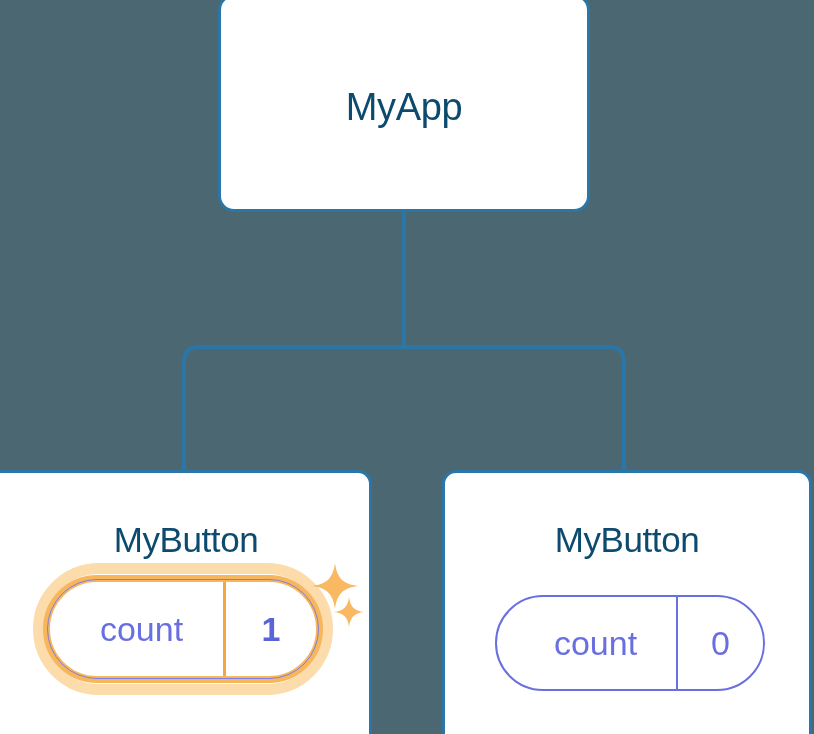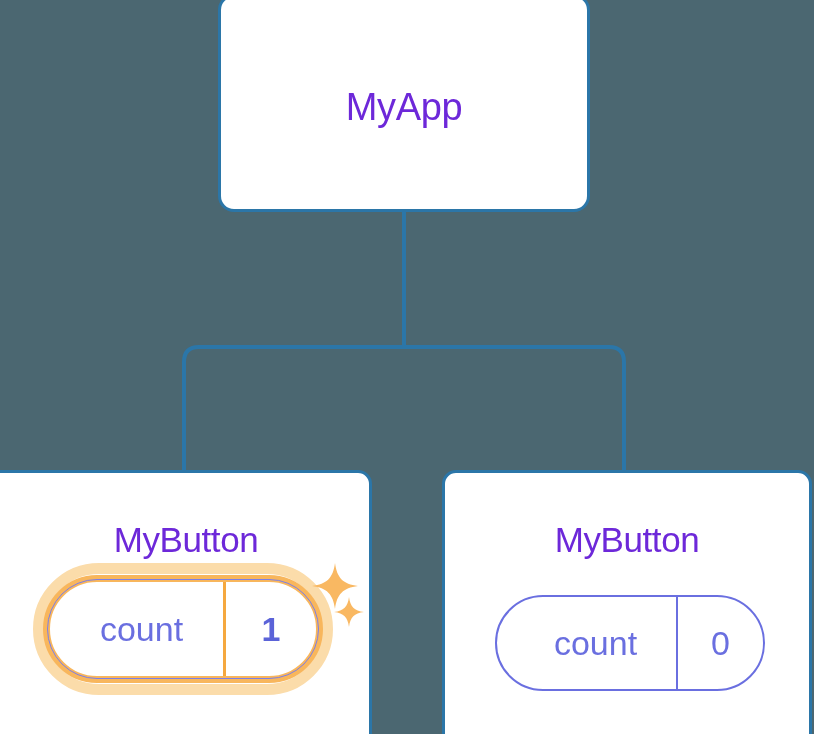--- a/index.html
+++ b/index.html
@@ -62,21 +62,21 @@
     top: 470px;
     width: 370px;
     height: 280px;
   }
 
   .card-title {
     position: absolute;
     left: 0;
     right: 0;
     text-align: center;
-    color: #6d28d9;
+    color: #0c4a6e;
     font-size: 38px;
     font-weight: 400;
     letter-spacing: -0.4px;
     line-height: 1;
     white-space: nowrap;
   }
 
   .card-root .card-title {
     top: 91px;
   }

